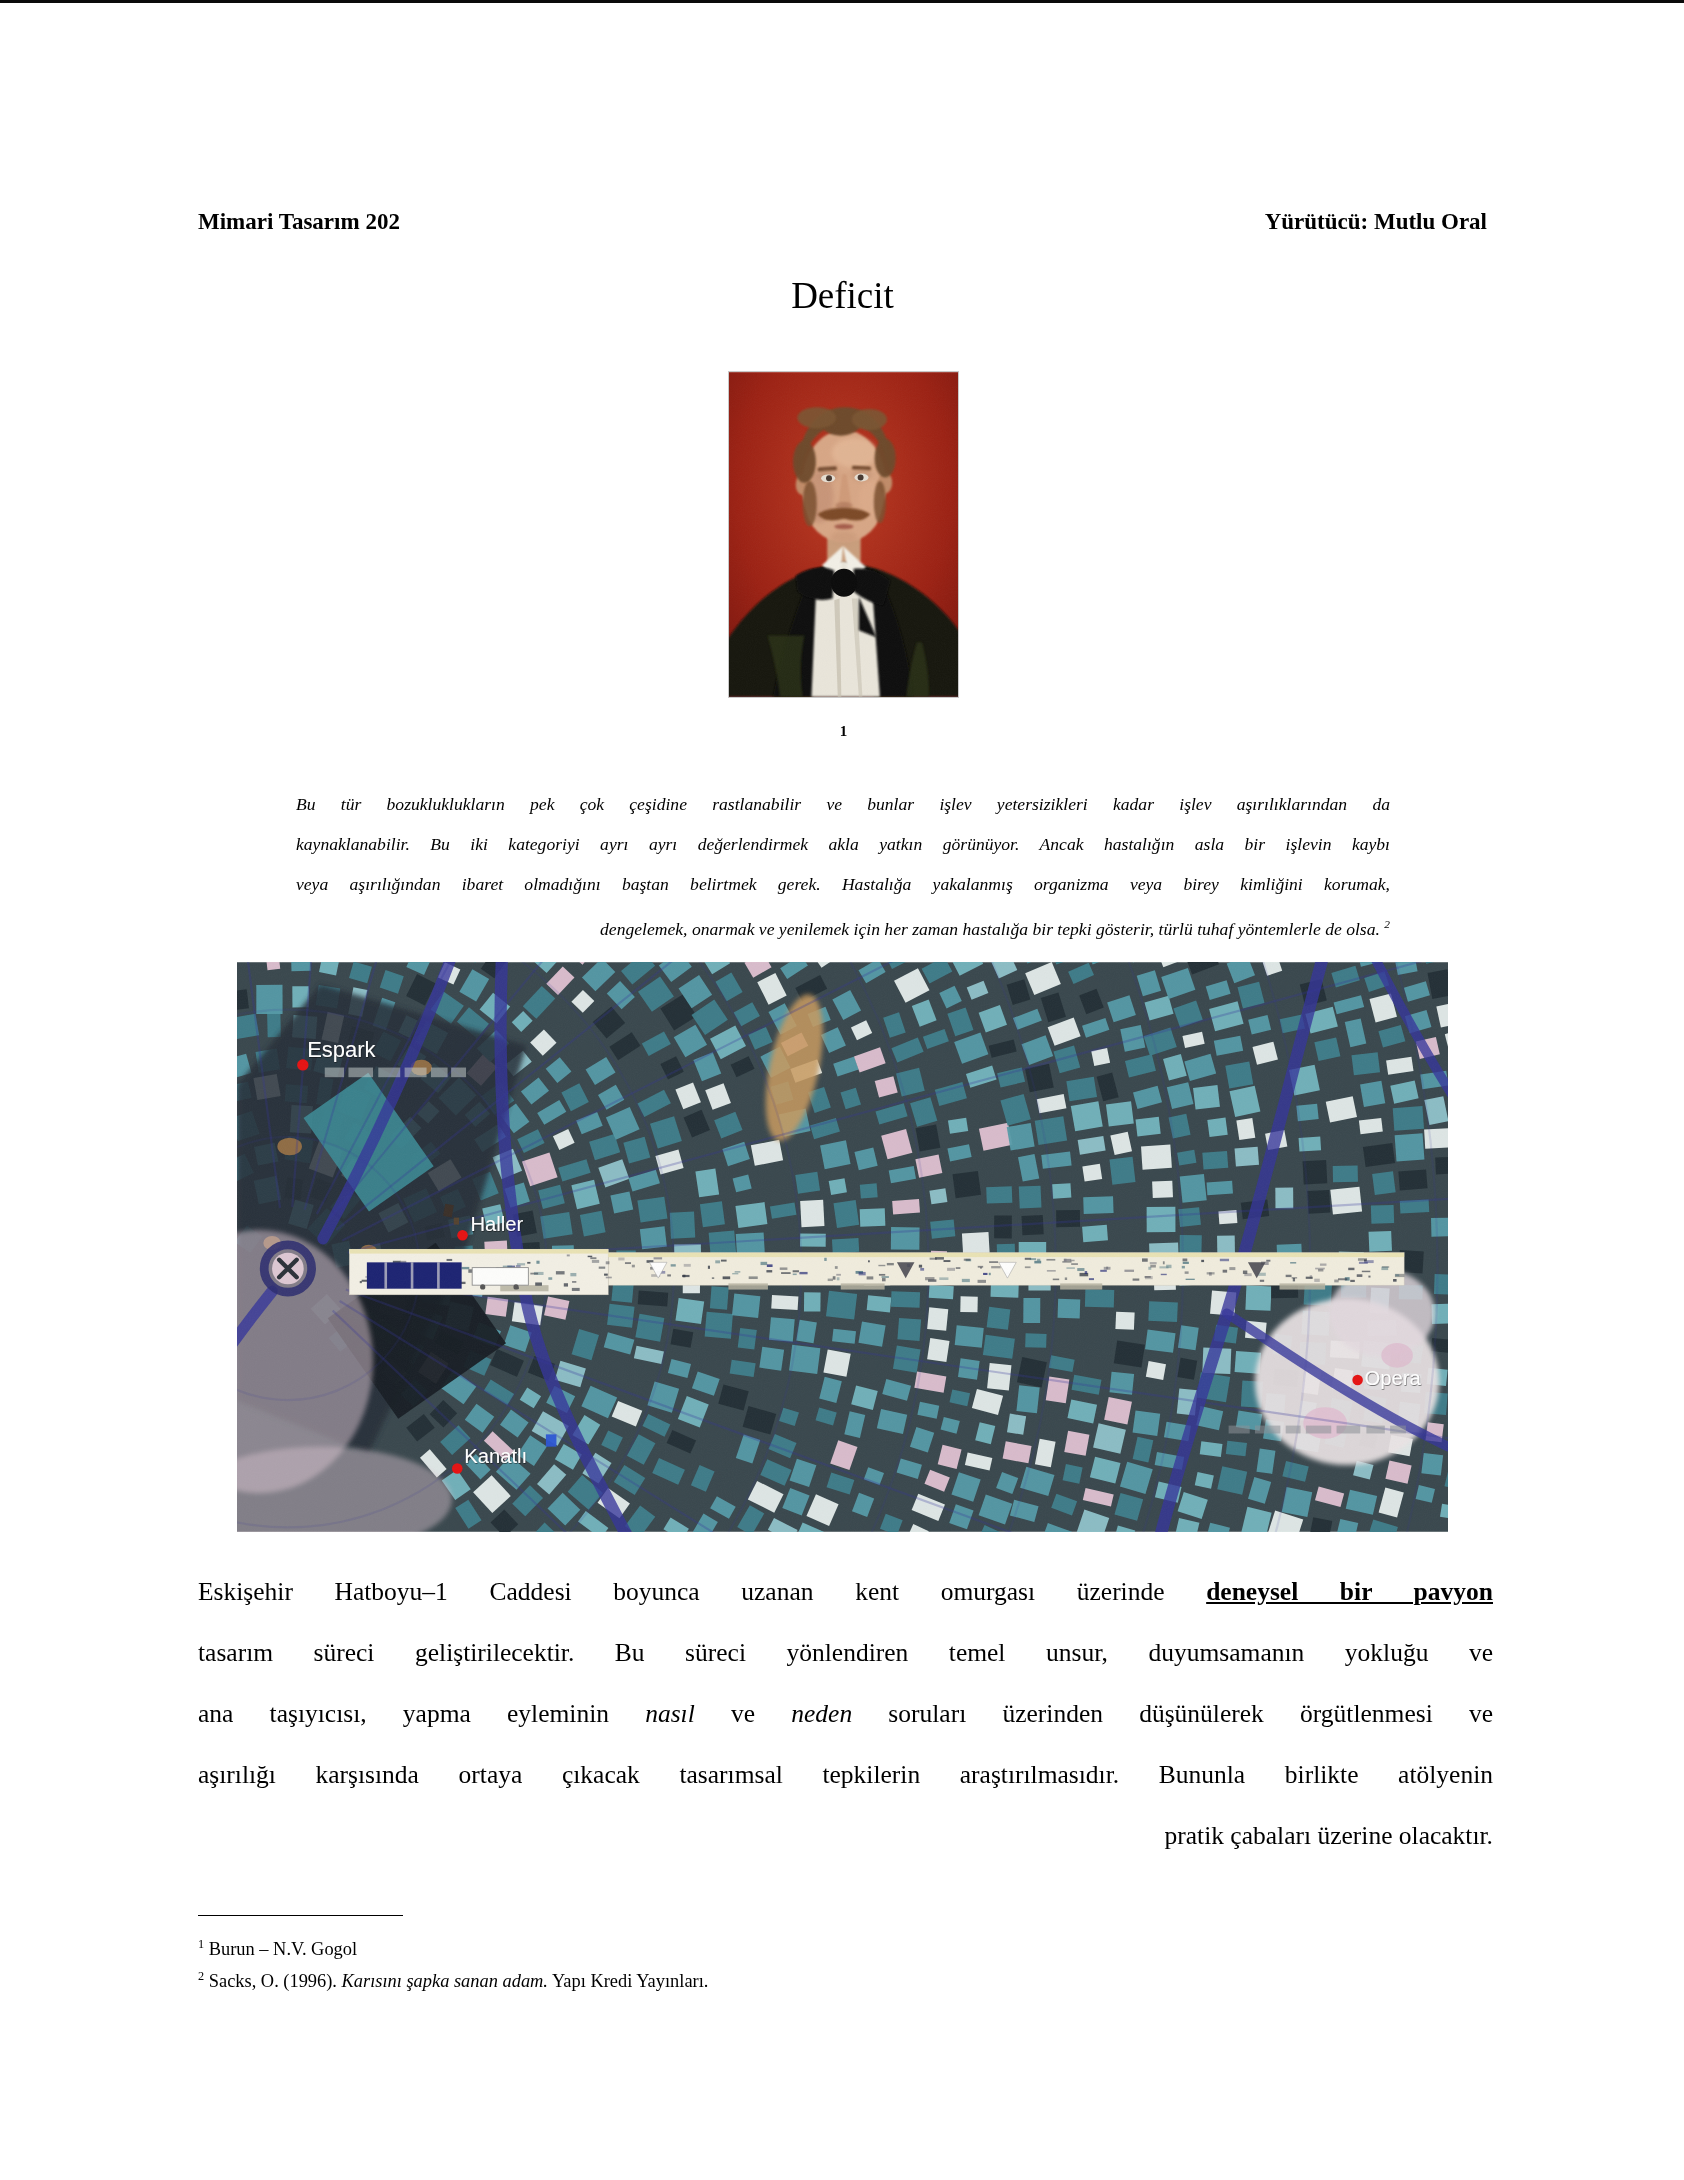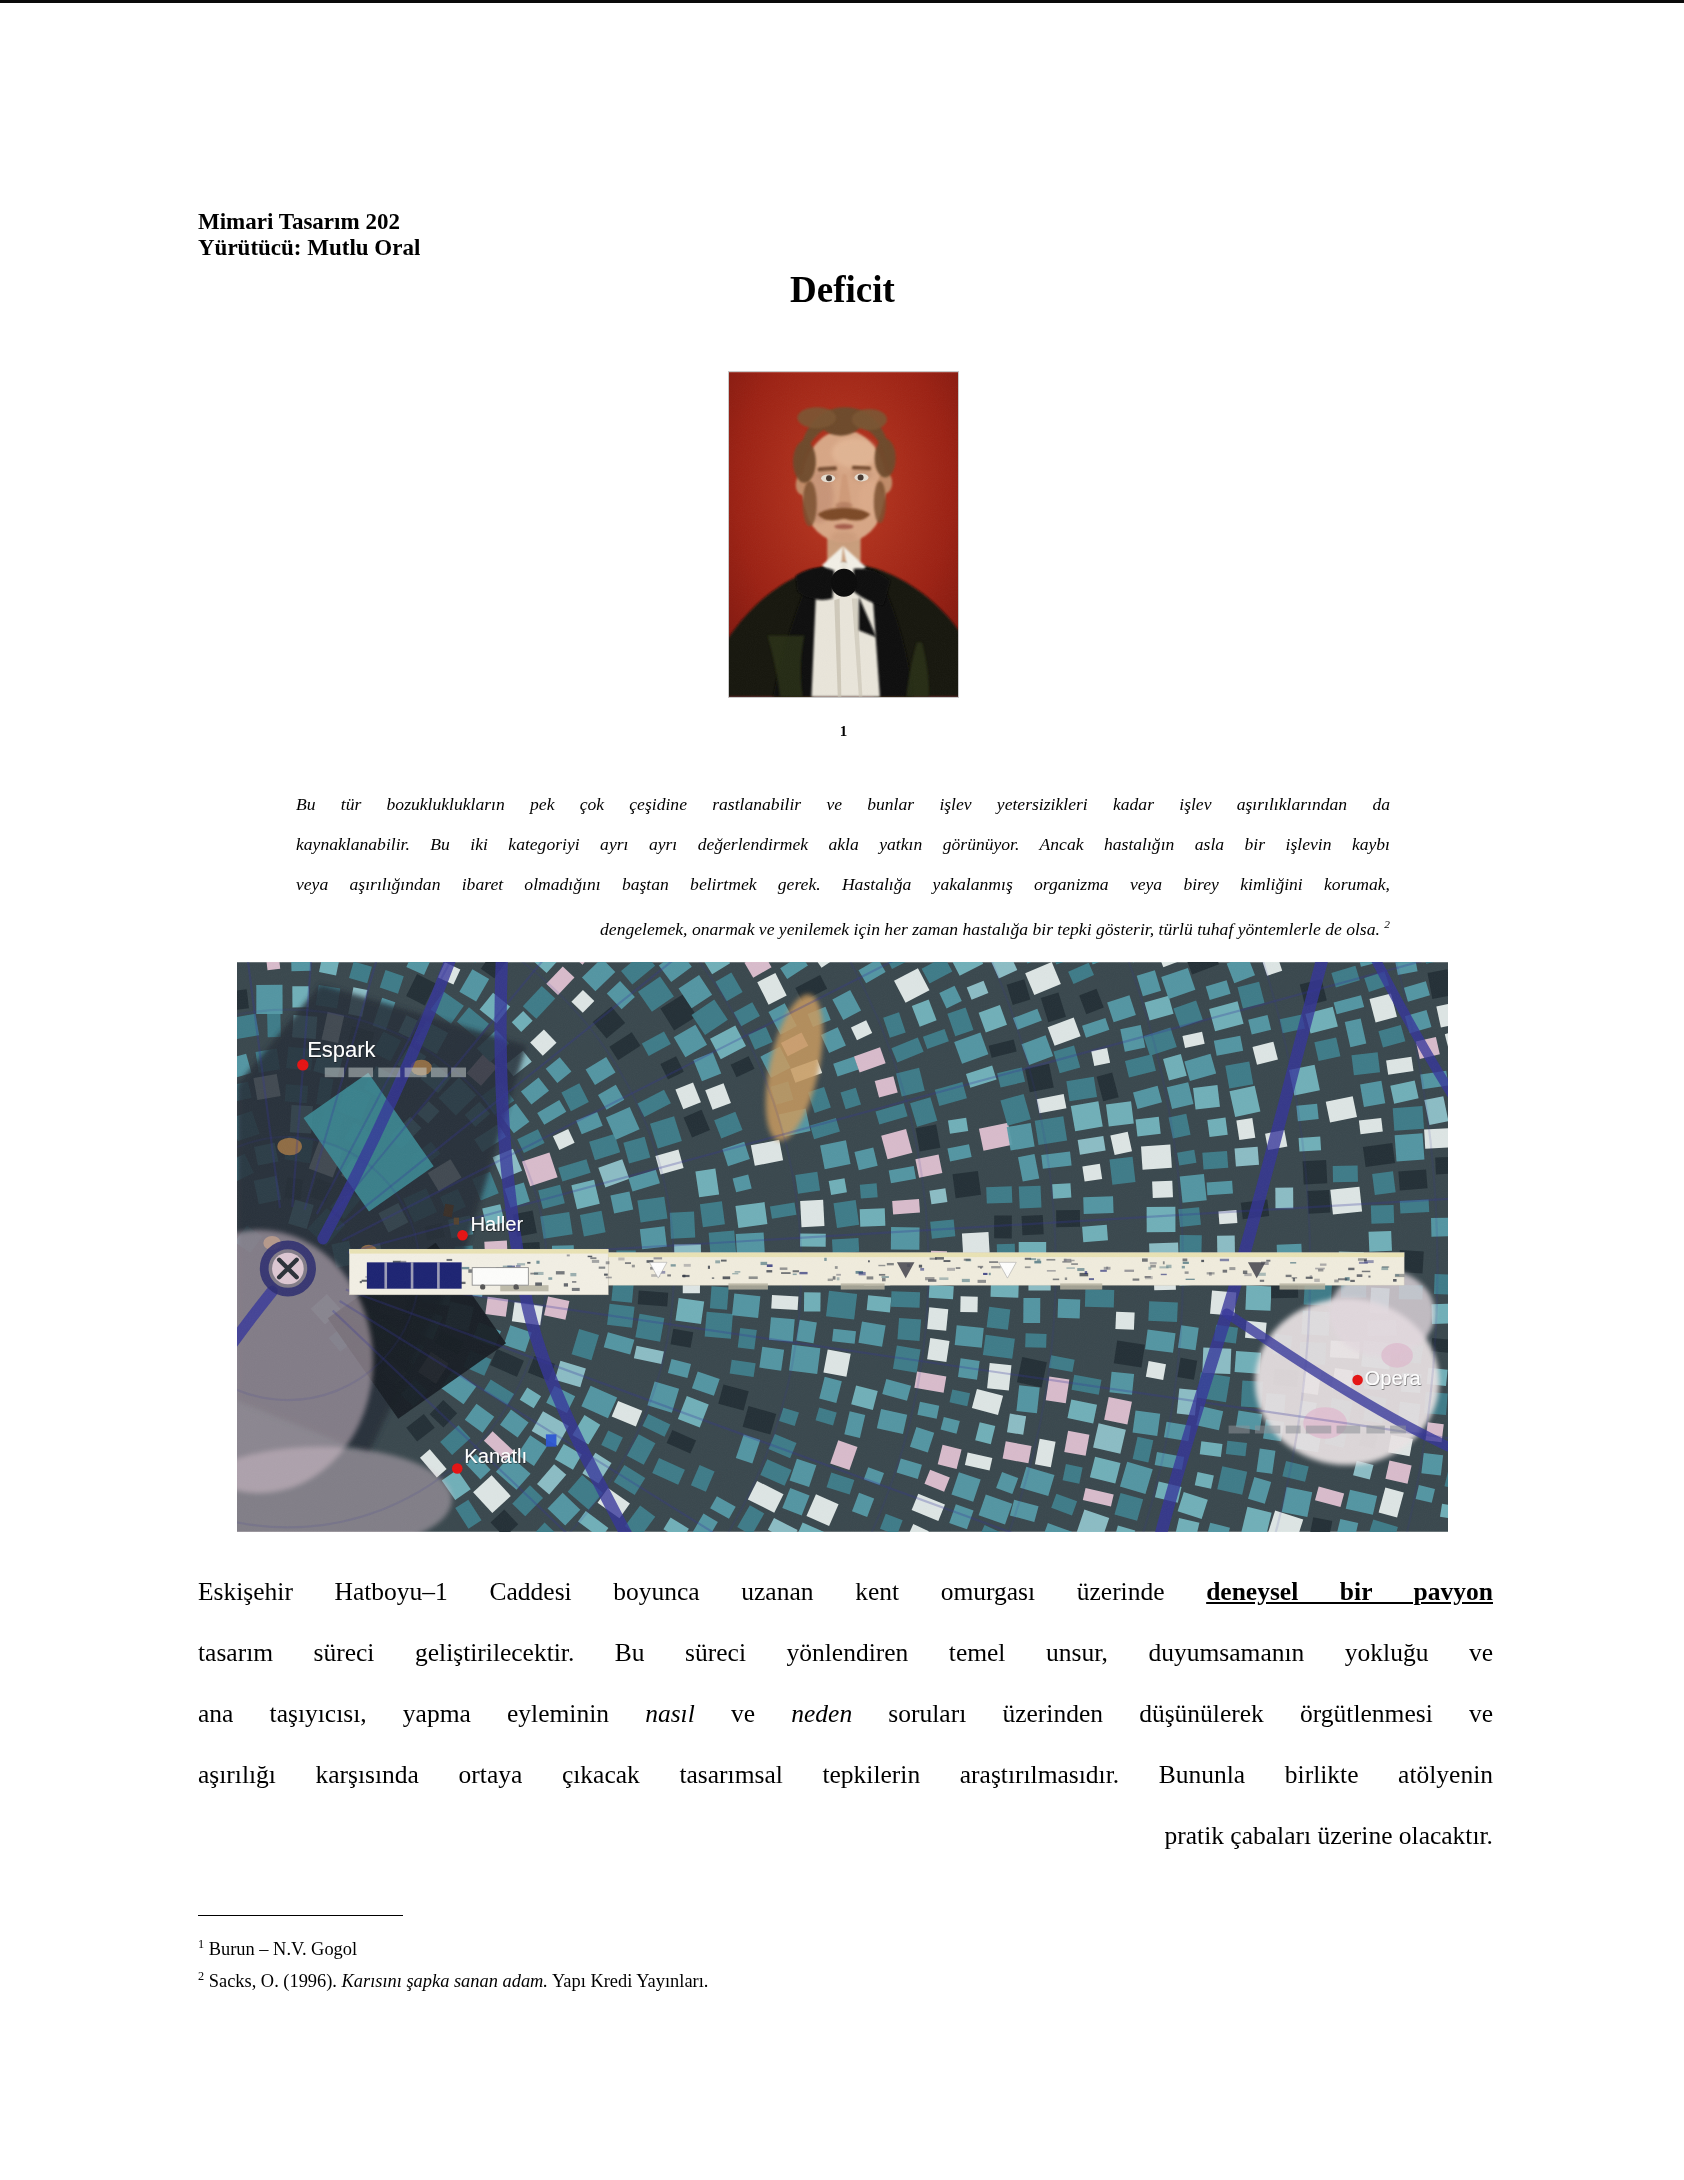--- a/index.html
+++ b/index.html
@@ -1,22 +1,22 @@
 <!DOCTYPE html>
 <html style="font-size:14px"><head>
 <meta charset="utf-8">
 <style>
   html,body{margin:0;padding:0;background:#ffffff;}
   .page{position:relative;width:1685px;height:2180px;background:#ffffff;
         font-family:"Liberation Serif",serif;color:#000;overflow:hidden;}
   .topline{position:absolute;left:0;top:0;width:100%;height:2.6px;background:#0a0a0a;}
   .header{position:absolute;left:198px;top:209px;width:1289px;display:flex;
-          justify-content:space-between;font-size:23px;font-weight:bold;flex-direction:column;}
-  .title{position:absolute;left:0;top:268px;width:1685px;text-align:center;
-         font-size:37px;font-weight:bold;}
+          justify-content:space-between;font-size:23px;font-weight:bold;}
+  .title{position:absolute;left:0;top:274px;width:1685px;text-align:center;
+         font-size:37px;font-weight:normal;}
   .portrait{position:absolute;left:728px;top:371px;width:231px;height:327px;
             border:0.9px solid #c9c9c9;box-sizing:border-box;}
   .figcap{position:absolute;left:728px;top:723px;width:231px;text-align:center;
           font-size:15px;font-weight:bold;}
   .quote{position:absolute;left:296px;top:784px;width:1094px;
          font-size:17.6px;line-height:40px;font-style:italic;}
   .jline{text-align:justify;text-align-last:justify;}
   .lline{text-align:right;}
   .quote sup{font-size:11.4px;}
   .mapwrap{position:absolute;left:237px;top:962px;width:1211px;height:570px;}

